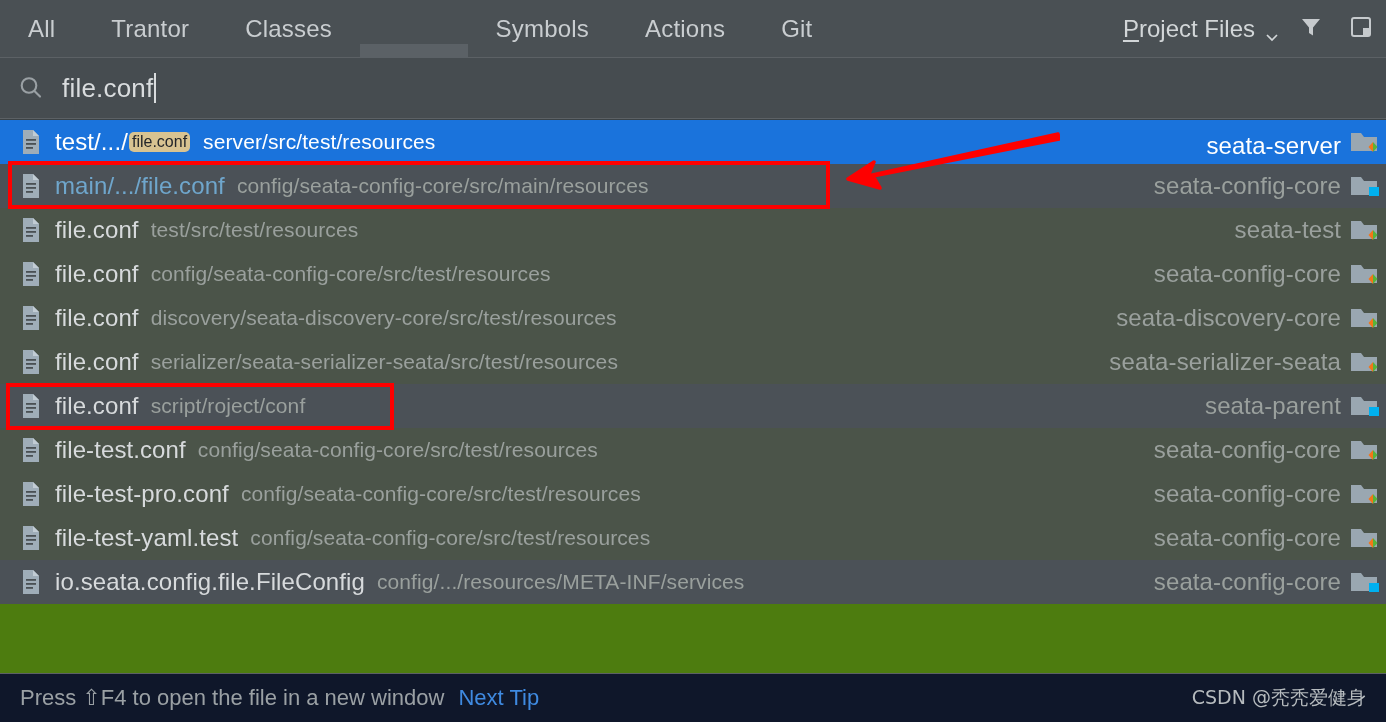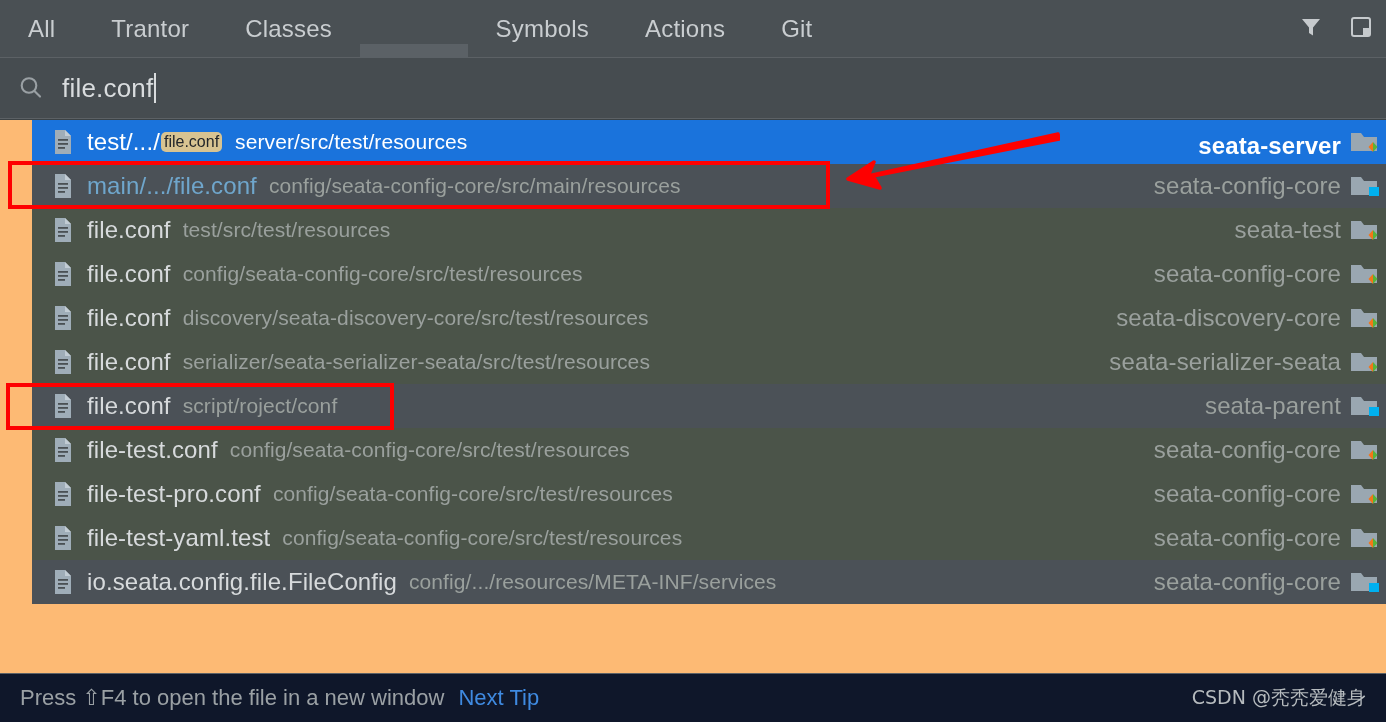--- a/index.html
+++ b/index.html
@@ -45,21 +45,21 @@
     display:flex; align-items:center; position:relative;
   }
   .caret{
     display:inline-block; width:2px; height:30px; background:#d9dcde;
     margin-left:1px;
   }
 
   
   .results{
     position:absolute; left:0; top:120px; width:1386px; height:553px;
-    background:#fdba74; overflow:hidden;padding-left:32px;
+    background:#4d7c0f; overflow:hidden;
   }
   .row{
     position:relative; display:flex; align-items:center;
     height:44px; padding:0 0 0 18px; white-space:nowrap;
   }
   .row.alt{ background:#4b5157; }
   .row.green{ background:#4b5449; }
   .row.selected{ background:#1a73dc; }
 
   .ficon{ width:26px; flex:0 0 26px; display:flex; align-items:center; justify-content:center; margin-right:11px; }
@@ -67,21 +67,21 @@
   .row.selected .fname{ color:#ffffff; }
   .fname.blueish{ color:#6fa6cc; }
   .fpath{ font-size:21px; color:#9aa09d; margin-left:12px; letter-spacing:.1px; }
   .row.selected .fpath{ color:#ffffff; }
   .hl{
     background:#d8c391; color:#23262a; border-radius:5px;
     padding:1px 3px; margin:0 1px;
   }
   .spring{ flex:1 1 auto; }
   .module{ font-size:24px; color:#9aa09d; letter-spacing:.1px; }
-  .row.selected .module{ color:#ffffff; font-weight:bold;margin-top:8px; }
+  .row.selected .module{ color:#ffffff; font-weight:normal;margin-top:8px; }
   .modicon{ width:30px; flex:0 0 30px; display:flex; align-items:center; justify-content:center; margin-left:9px; margin-right:6px; }
 
   
   .footer{
     position:absolute; left:0; top:673px; width:1386px; height:49px;
     background:#0f172a; border-top:1px solid #5c6165;
     display:flex; align-items:center; padding:0 20px;
   }
   .foot-text{ color:#9aa0a4; font-size:22px; }
   .foot-link{ color:#3f8ae0; font-size:22px; margin-left:14px; cursor:pointer; }
@@ -119,20 +119,28 @@
       </div>
     <div class="tab">
         <span>Actions</span>
       </div>
     <div class="tab">
         <span>Git</span>
       </div>
 
     <div class="tabbar-spacer"></div>
 
+    <div class="scope">
+      <span><span class="u">P</span><span>roject Files</span></span>
+      <span class="chev">
+        <svg width="16" height="16" viewBox="0 0 16 16">
+            <path d="M3 6 L8 11 L13 6" fill="none" stroke="#d2d6d8" stroke-width="1.7"></path>
+          </svg>
+      </span>
+    </div>
 
     <div class="hdr-icon">
       <span>
         <svg width="26" height="26" viewBox="0 0 26 26">
             <path d="M4 5 H22 L15 13.5 V21.5 L11 19 V13.5 Z" fill="#c6cacd"></path>
           </svg>
       </span>
     </div>
 
     <div class="hdr-icon">

